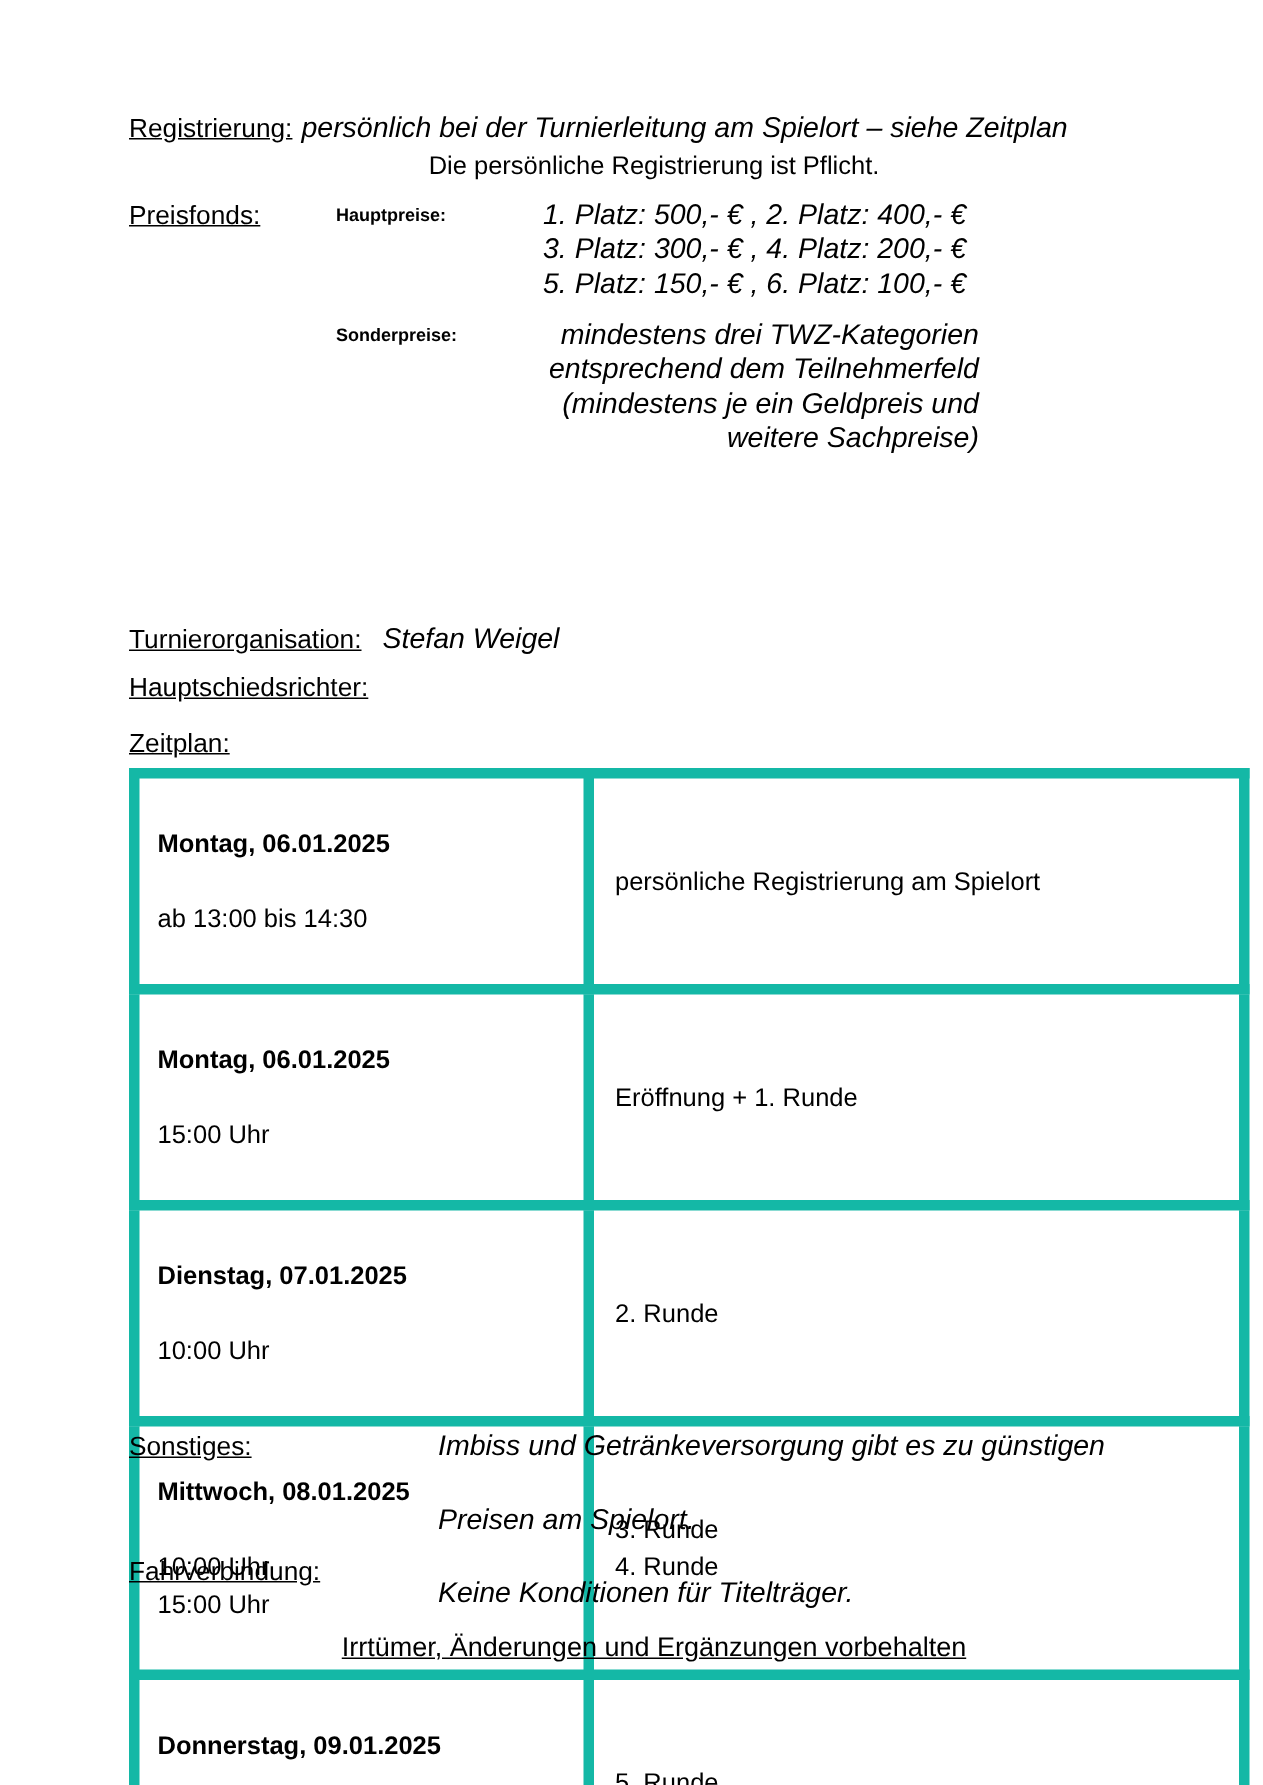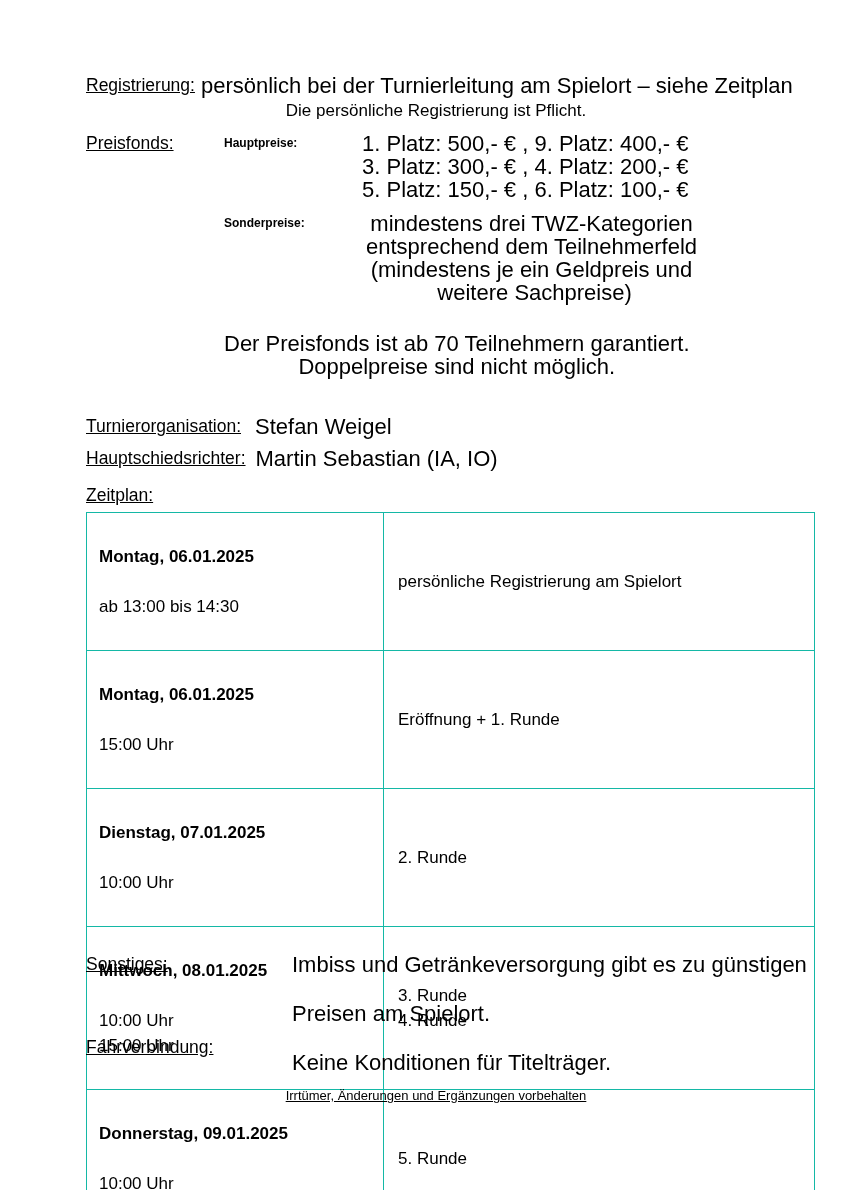--- a/index.html
+++ b/index.html
@@ -20,32 +20,33 @@
     left: 0;
     top: 0;
     width: 842px;
     height: 1190px;
   }
 
   
   .row {
     position: absolute;
     display: flex;
-    align-items: center;
+    align-items: flex-end;
   }
   .label-u {
     text-decoration: underline;
     white-space: pre;
     font-size: 17.5px;
     line-height: 23px;
   }
   .plain {
     white-space: pre;
-    font-size: 22px;
+    font-size: 19px;
     line-height: 23px;
+    font-style: italic;
   }
   .bold {
     font-weight: bold;
     white-space: pre;
     font-size: 12px;
     line-height: 23px;
   }
   .stack {
     display: flex;
     flex-direction: column;
@@ -82,21 +83,21 @@
   
   #schedule {
     position: absolute;
     left: 86px;
     top: 512px;
     width: 700px;
     border-collapse: collapse;
     table-layout: fixed;
   }
   #schedule td {
-    border: 1px solid #14b8a6;
+    border: 7px solid #14b8a6;
     padding: 6px 0 6px 12px;
     vertical-align: middle;
     font-size: 17px;
     line-height: 25px;
     white-space: pre-line;
   }
   #schedule td.when { width: 284px; }
   #schedule td.what { width: 416px; padding-left: 14px; }
   #schedule tr:last-child td { border-bottom: none; }
   .day {
@@ -109,21 +110,21 @@
 
   
   #sonstiges-row    { left: 86px;  top: 953px; }
   #sonstiges-value  { position: absolute; left: 292px; top: 953px; gap: 26px; }
   #fahr-row         { left: 86px;  top: 1036px; }
   #fahr-value       { position: absolute; left: 292px; top: 1036px; }
   #footer-note {
     left: 86px;
     top: 1088px;
     width: 700px;
-    font-size: 13px;
+    font-size: 18px;
     text-decoration: underline;
   }
 </style>
 </head>
 <body>
 
 <div class="page">
 
   <div class="row" id="reg-row">
     <span class="label-u">Registrierung:</span>
@@ -134,51 +135,46 @@
 
   <div class="row" id="preisfonds-label">
     <span class="label-u">Preisfonds:</span>
   </div>
 
   <div class="row" id="haupt-label">
     <span class="bold">Hauptpreise:</span>
   </div>
 
   <div class="stack row" id="haupt-values">
-    <span class="plain">1. Platz: 500,- € , 9. Platz: 400,- €</span>
+    <span class="plain">1. Platz: 500,- € , 2. Platz: 400,- €</span>
     <span class="plain">3. Platz: 300,- € , 4. Platz: 200,- €</span>
     <span class="plain">5. Platz: 150,- € , 6. Platz: 100,- €</span>
   </div>
 
   <div class="row" id="sonder-label">
     <span class="bold">Sonderpreise:</span>
   </div>
 
   <div class="stack row" id="sonder-values">
     <span class="plain">mindestens drei TWZ-Kategorien</span>
     <span class="plain">entsprechend dem Teilnehmerfeld</span>
     <span class="plain">(mindestens je ein Geldpreis und</span>
     <span class="plain"> weitere Sachpreise)</span>
   </div>
 
 
-  <div class="stack row" id="garantie">
-    <span class="plain">Der Preisfonds ist ab 70 Teilnehmern garantiert.</span>
-    <span class="plain">Doppelpreise sind nicht möglich.</span>
-  </div>
 
 
   <div class="row" id="org-row">
     <span class="label-u">Turnierorganisation:</span>
     <span class="plain" id="org-value">Stefan Weigel</span>
   </div>
 
   <div class="row" id="sr-row">
     <span class="label-u">Hauptschiedsrichter:</span>
-    <span class="plain" id="sr-value">Martin Sebastian (IA, IO)</span>
   </div>
 
   <div class="row" id="zeitplan-label">
     <span class="label-u">Zeitplan:</span>
   </div>
 
   <table id="schedule">
     <tbody>
       <tr>
         <td class="when">

